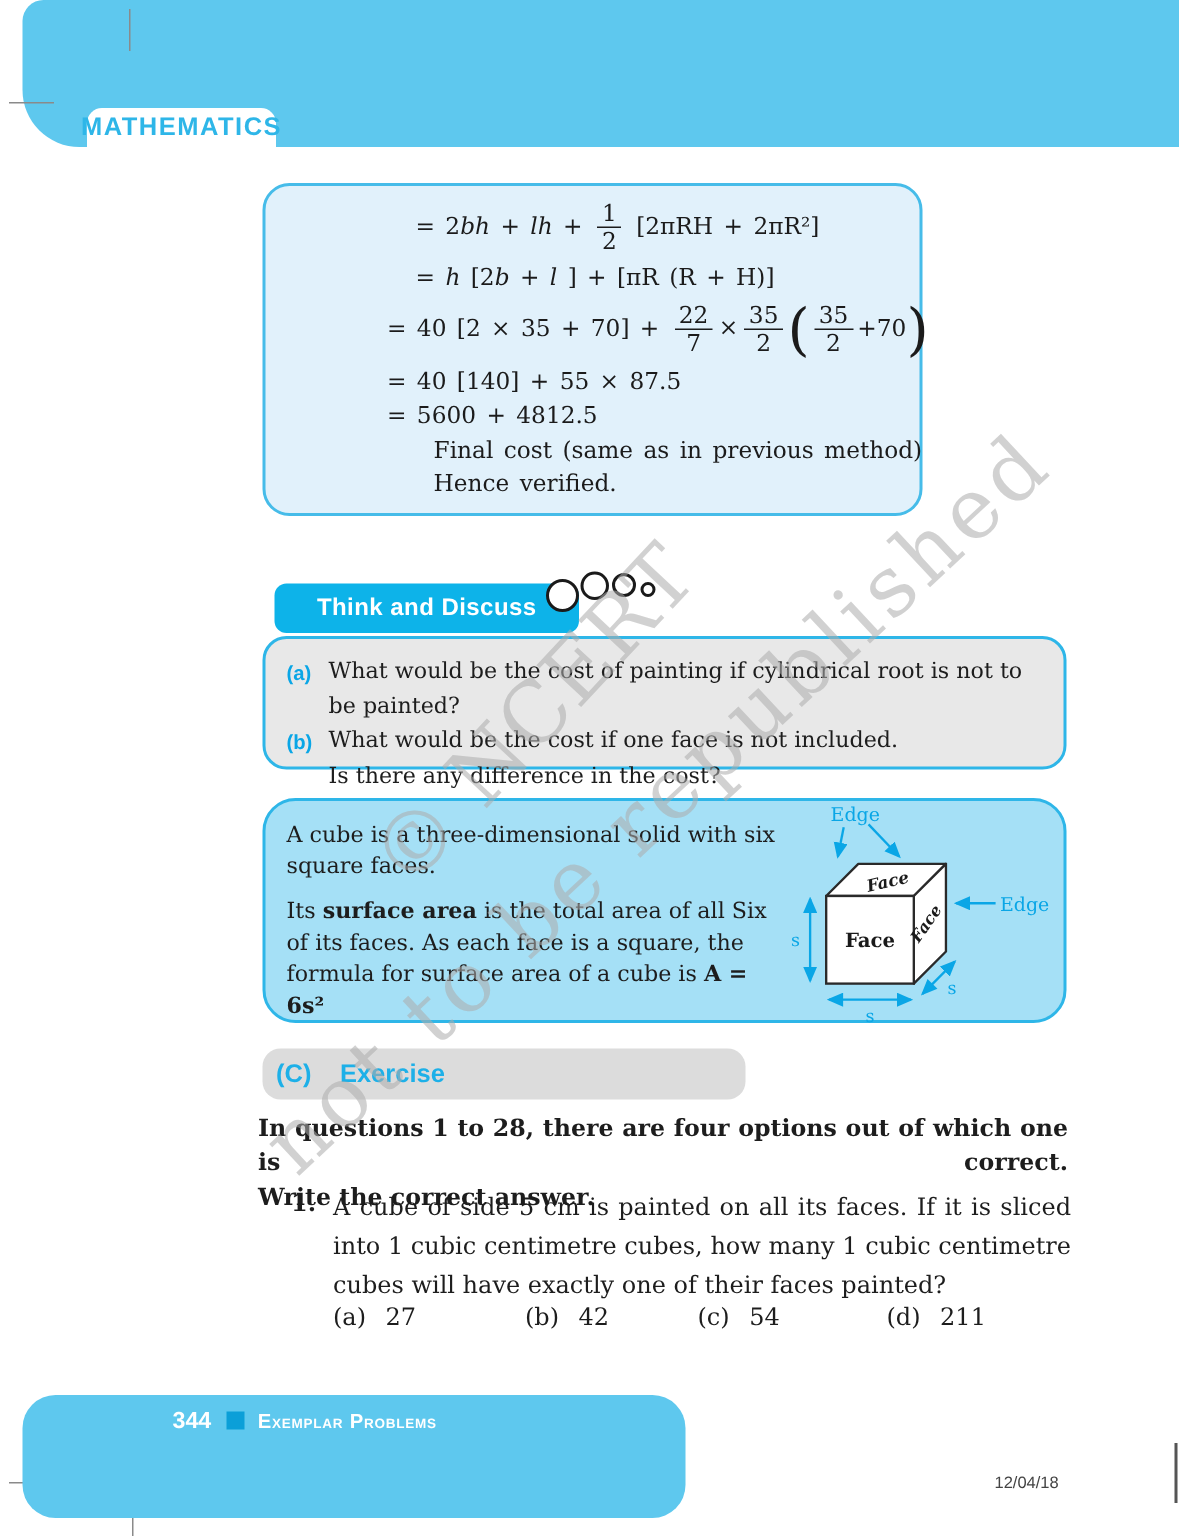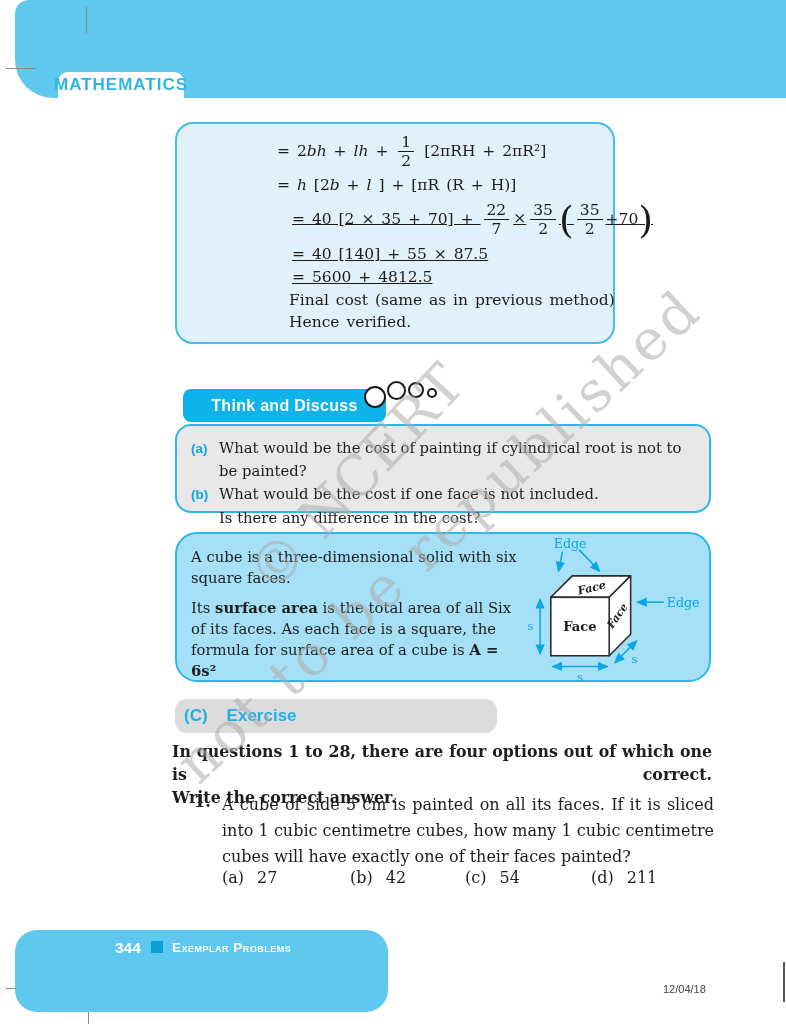--- a/index.html
+++ b/index.html
@@ -31,21 +31,21 @@
   .mark-bl-v { left:88px; top:1000px; width:1px; height:24px; }
   .mark-r-v  { left:783px; top:962px; width:2px; height:40px; background:#555; }
   
   .formula-box {
     position:absolute; left:175px; top:122px; width:440px; height:222px;
     background:#e1f1fb; border:2px solid #46bce9; border-radius:18px;
     padding:10px 12px 0 0; font-size:15.5px; color:#1b1b1b; word-spacing:2px;
   }
   .fline { white-space:nowrap; }
   .f12 { padding-left:100px; }
-  .f345 { padding-left:115px;text-decoration:underline; }
+  .f345 { padding-left:81px; }
   .f67 { padding-left:112px; }
   .f1 { margin-bottom:6px; }
   .f2 { margin-bottom:8px; }
   .f3 { margin-bottom:8px; }
   .f4 { margin-bottom:5px; }
   .f5 { margin-bottom:5px; }
   .f6 { margin-bottom:4px; }
   .it { font-style:italic; }
   .frac {
     display:inline-flex; flex-direction:column; align-items:center;
@@ -117,21 +117,21 @@
   }
   .q-options {
     position:absolute; left:222px; top:868px; width:492px;
     display:flex; font-size:16px;
   }
   .opt { display:flex; }
   .opt .ol { margin-right:13px; }
   .opt1 { width:128px; } .opt2 { width:115px; } .opt3 { width:126px; }
   
   .footer-band {
-    position:absolute; left:15px; top:930px; width:373px; height:82px;
+    position:absolute; left:15px; top:930px; width:442px; height:82px;
     background:#5ec8ee; border-radius:22px;
     display:flex; align-items:flex-start; padding:9px 0 0 100px;
     font-family:"Liberation Sans", sans-serif; color:#fff;
   }
   .footer-page { font-weight:bold; font-size:15.5px; }
   .footer-square {
     width:12px; height:12px; background:#0b9fd8; margin:2px 9px 0 10px;
   }
   .footer-title {
     font-weight:bold; font-size:13.5px; font-variant:small-caps;

